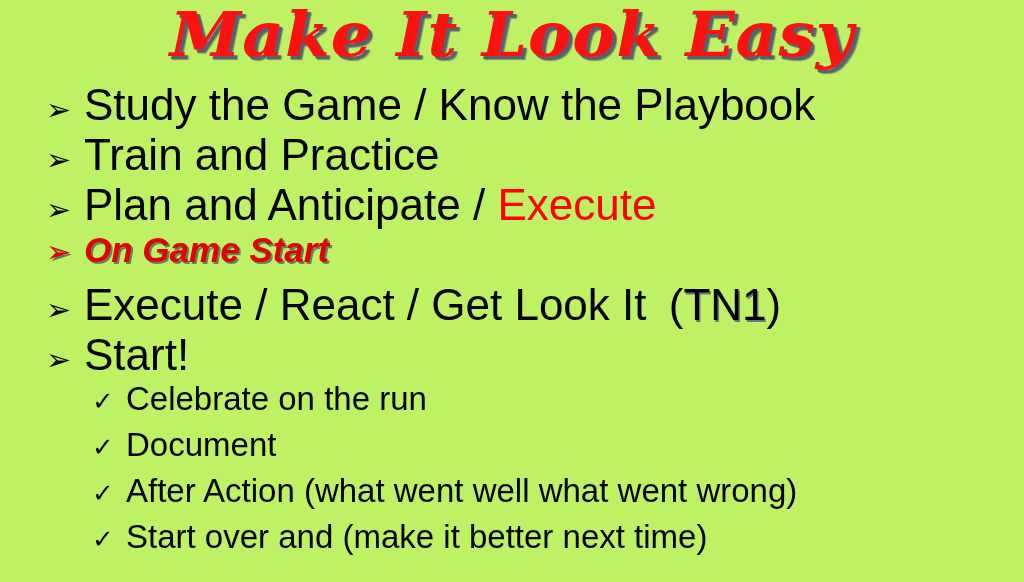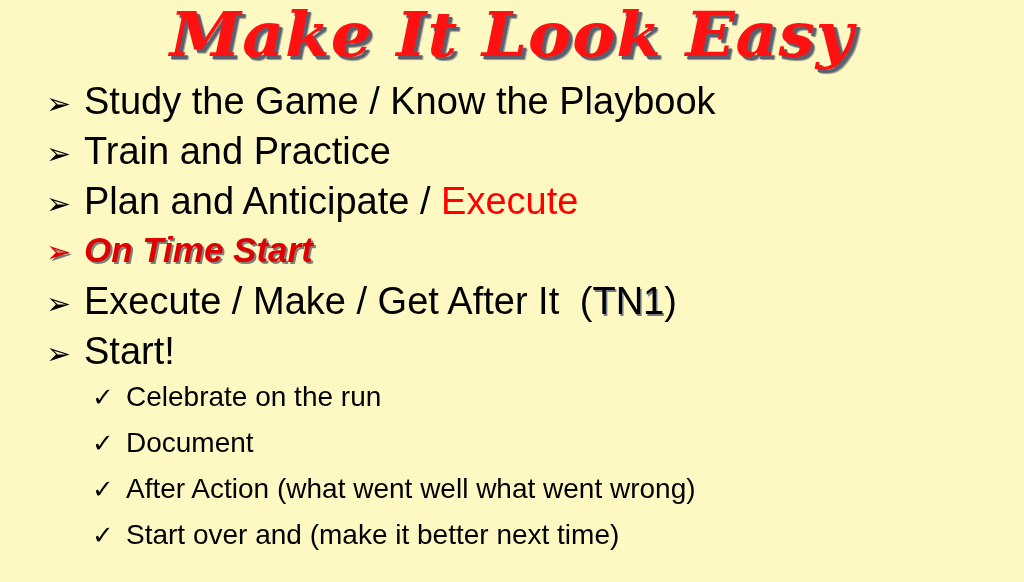--- a/index.html
+++ b/index.html
@@ -12,21 +12,21 @@
     height: 582px;
     overflow: hidden;
     font-family: "Liberation Sans", sans-serif;
     color: #000000;
     position: relative;
   }
 
   .slide {
     position: absolute;
     inset: 0;
-    background: #fef9c3;
+    background: #bef264;
   }
 
   
   .title {
     position: absolute;
     top: -4px;
     left: 0;
     width: 1024px;
     text-align: center;
     font-family: "DejaVu Serif", serif;
@@ -74,27 +74,27 @@
     width: 34px;
     font-size: 26px;
   }
   .marker.red {
     color: #E00000;
     text-shadow: 2px 2px 0 rgba(70,75,90,0.75);
   }
 
   .txt {
     flex: 0 1 auto;
-    font-size: 38px;
+    font-size: 44px;
     line-height: 1.05;
     white-space: nowrap;
     color: #000000;
   }
   .row.sub .txt {
-    font-size: 28px;
+    font-size: 33px;
   }
 
   .accent-red {
     color: #FF0000;
   }
 
   .em-red {
     color: #E00000;
     font-weight: bold;
     font-style: italic;
@@ -127,26 +127,26 @@
       <span class="txt">Train and Practice</span>
     </div>
 
     <div class="row">
       <span class="marker">➢</span>
       <span class="txt"><span>Plan and Anticipate / </span><span class="accent-red">Execute</span></span>
     </div>
 
     <div class="row">
       <span class="marker red">➢</span>
-      <span class="txt em-red">On Time Start</span>
+      <span class="txt em-red">On Game Start</span>
     </div>
 
     <div class="row">
       <span class="marker">➢</span>
-      <span class="txt"><span>Execute / Make / Get After It </span><span class="spacer-gap"></span><span>(</span><span class="note-tag">TN1</span><span>)</span></span>
+      <span class="txt"><span>Execute / React / Get Look It </span><span class="spacer-gap"></span><span>(</span><span class="note-tag">TN1</span><span>)</span></span>
     </div>
 
     <div class="row">
       <span class="marker">➢</span>
       <span class="txt">Start!</span>
     </div>
 
     <div class="row sub">
       <span class="marker">✓</span>
       <span class="txt">Celebrate on the run</span>

